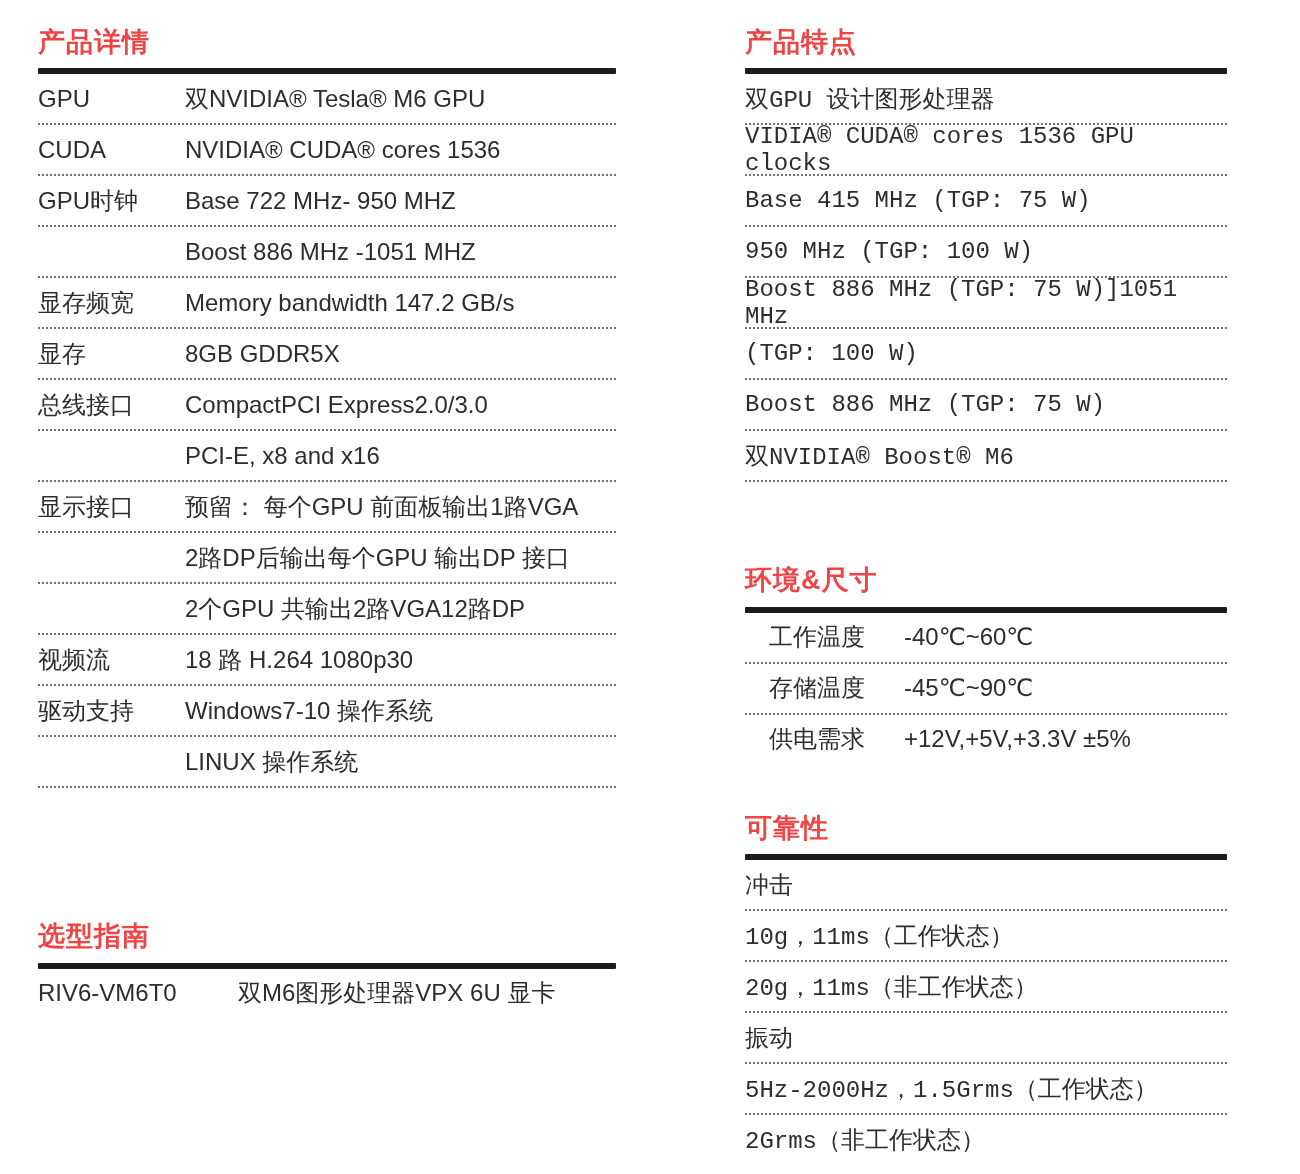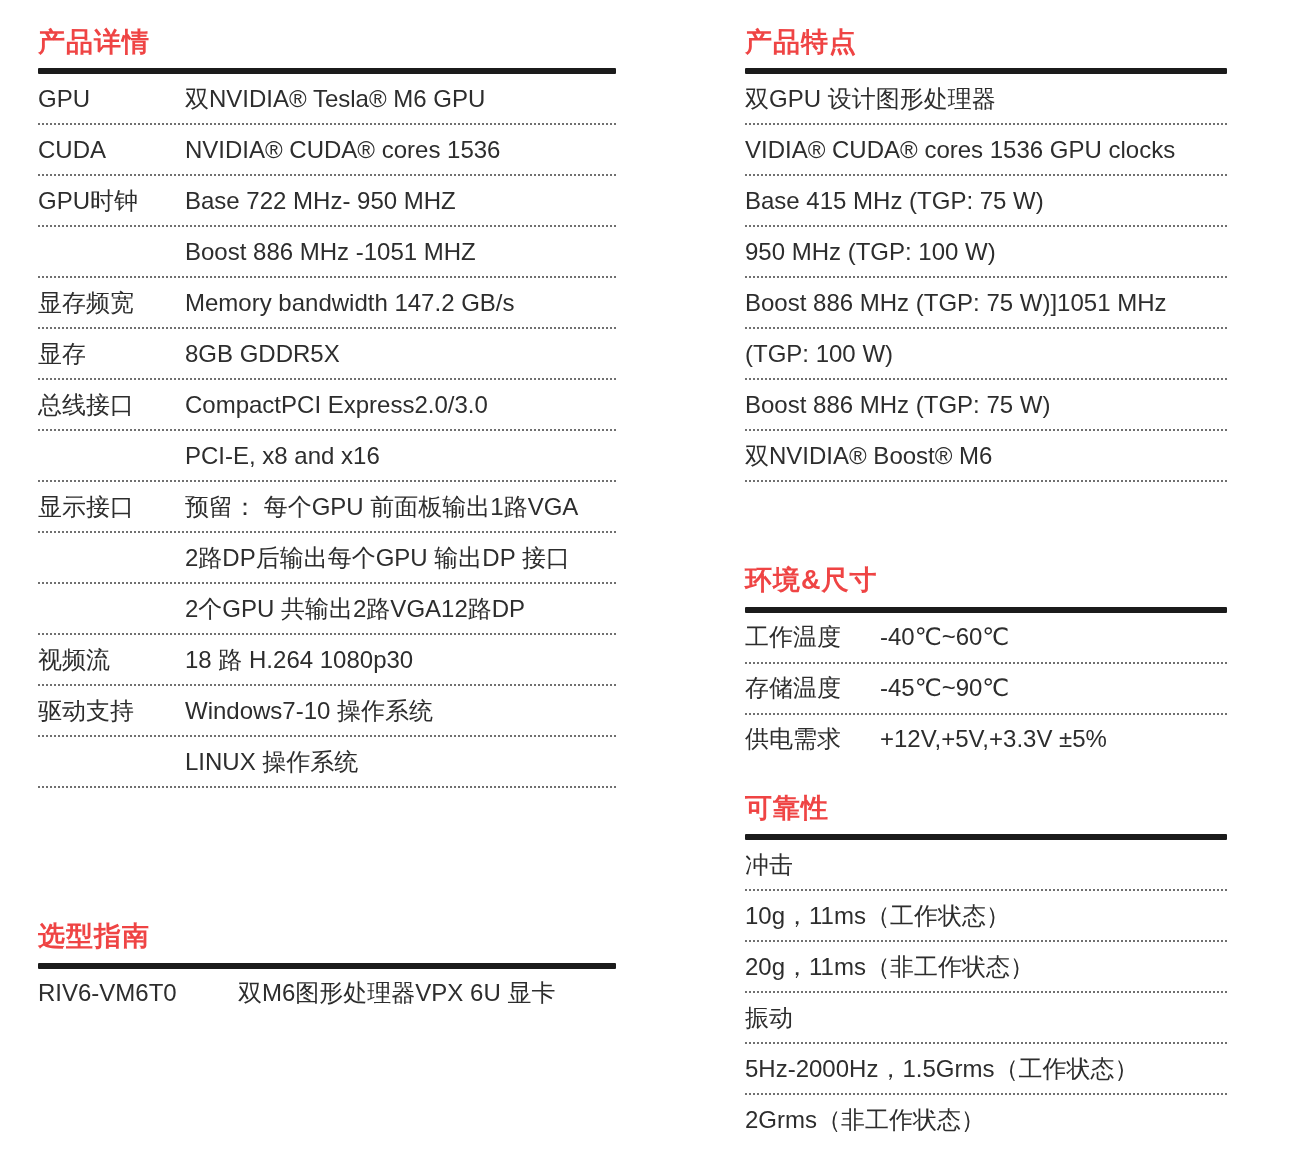--- a/index.html
+++ b/index.html
@@ -17,29 +17,29 @@
   }
   .rule{height:6px;background:#1b1b1b;border-radius:1px;}
   .trow{
     display:flex;align-items:center;height:49px;
     border-bottom:2px dotted #707070;font-size:24px;
   }
   .trow.no-dot{border-bottom:none;}
   .tlabel{width:147px;flex:none;}
   .tvalue{flex:1;}
   .sel-label{width:200px;flex:none;}
-  .env-label{width:135px;flex:none;}
+  .env-label{width:135px;flex:none;margin-left:24px;}
   .frow{
     display:flex;align-items:center;height:49px;
-    border-bottom:2px dotted #707070;font-size:24px;
+    border-bottom:2px dotted #707070;font-size:24px;font-family:Liberation Mono, monospace;
   }
   .frow.no-dot{border-bottom:none;}
   .gap-selection{margin-top:130px;}
   .gap-env{margin-top:80px;}
-  .gap-rel{margin-top:26px;}
+  .gap-rel{margin-top:46px;}
 </style>
 </head>
 <body>
 
 <div class="col col-left">
 
   <div class="section">
     <div class="section-title">产品详情</div>
     <div class="rule"></div>
 

